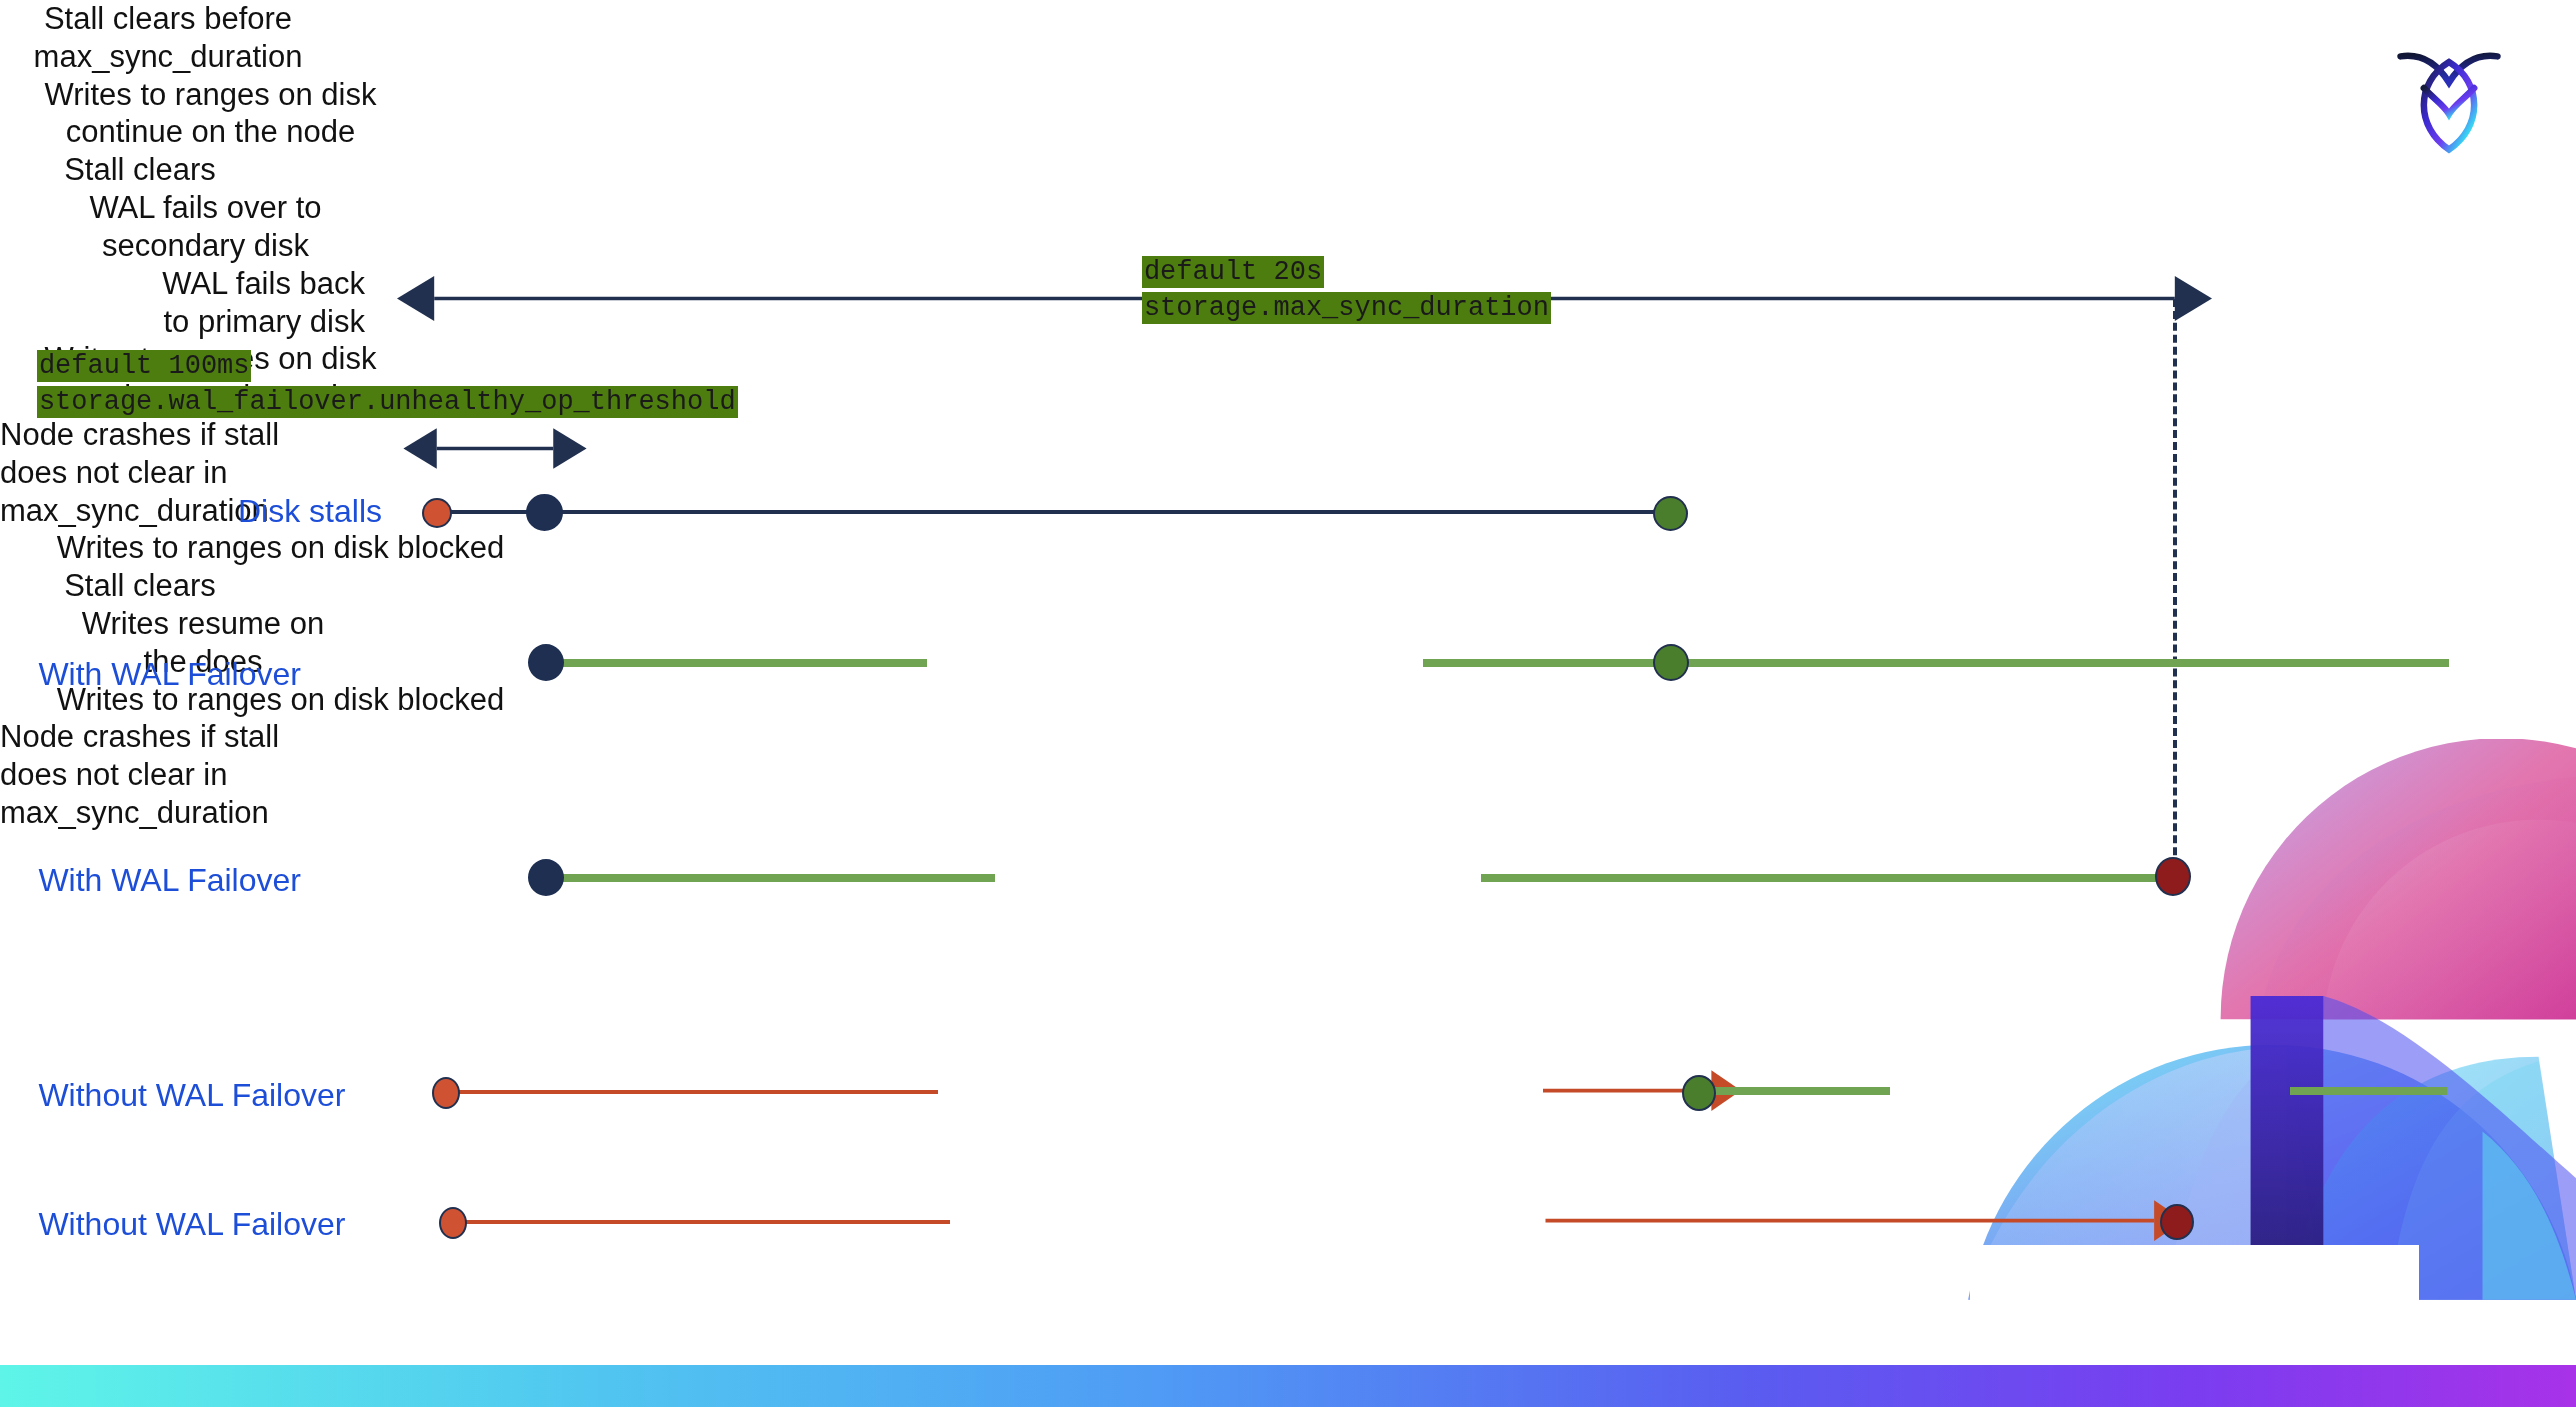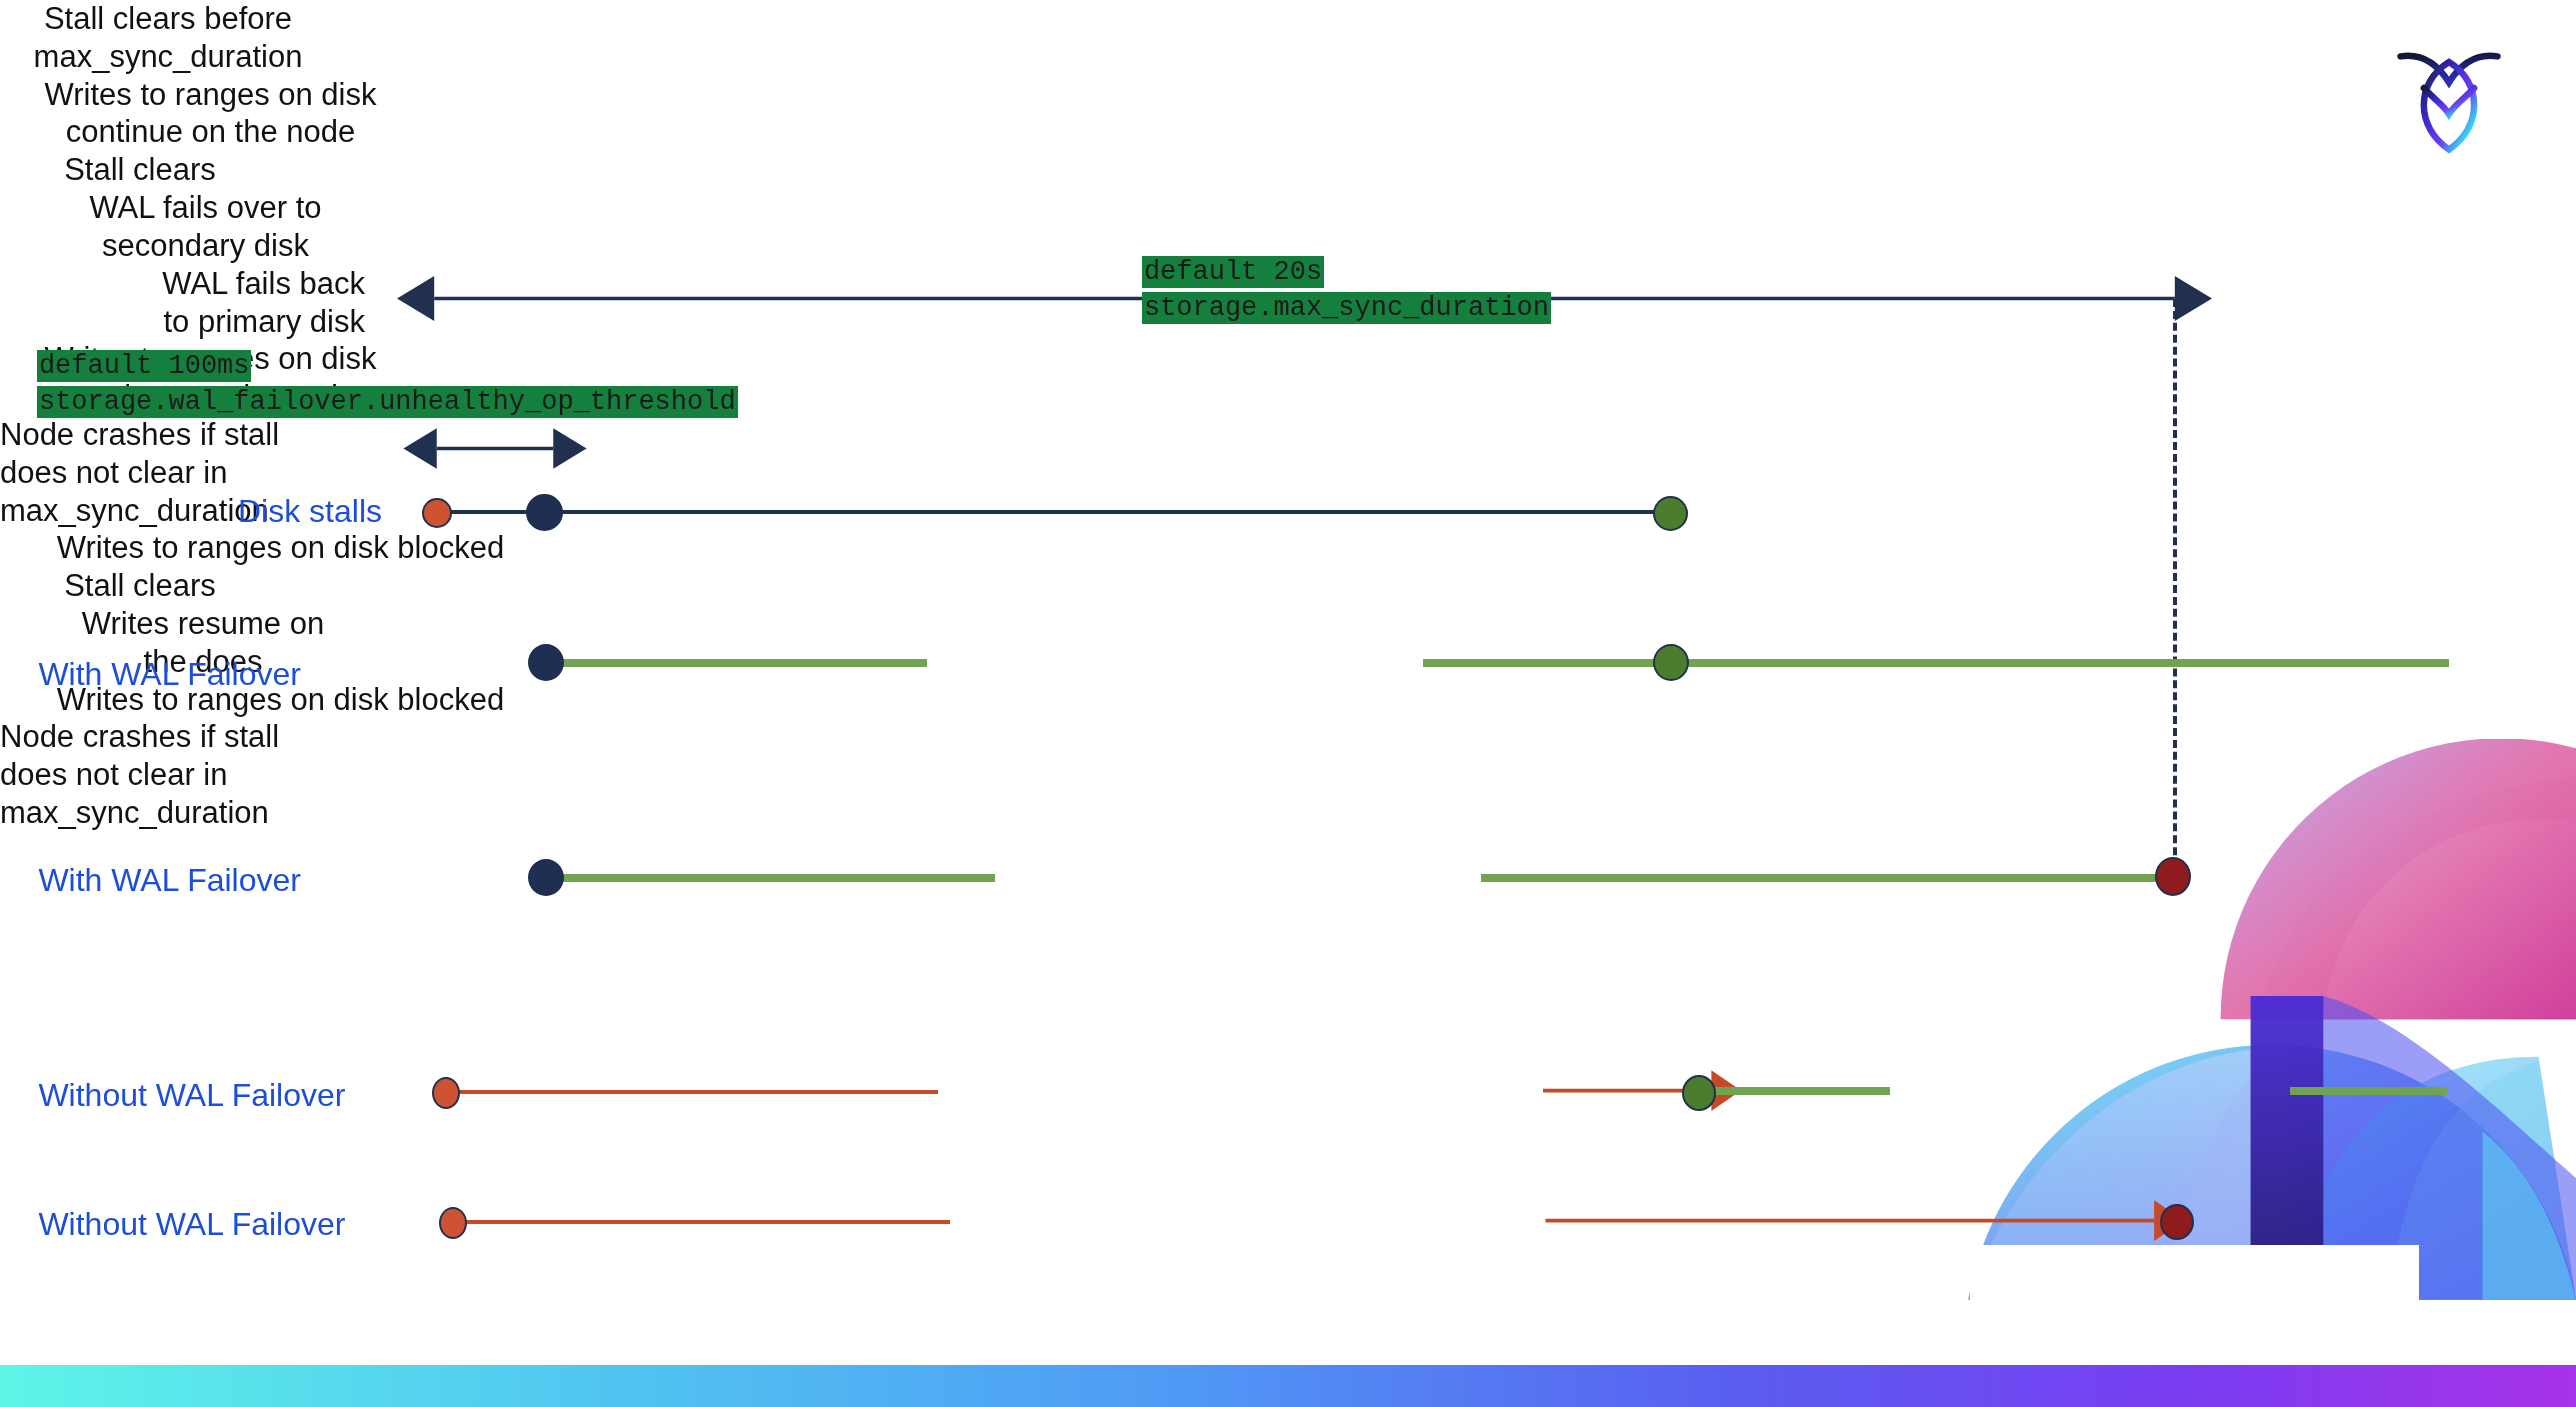--- a/index.html
+++ b/index.html
@@ -34,21 +34,21 @@
   
   .lbl{position:absolute;color:#1d4ed8;white-space:nowrap;margin-left:16px;}
   .row-label{font-size:32px;line-height:1.15;}
   .note{font-size:31px;line-height:1.22;text-align:center;color:#111;}
   .code{
     position:absolute;
     font-family:"Liberation Mono", monospace;
     font-size:27px;line-height:1.34;
     color:#1a1a1a;white-space:nowrap;
   }
-  .code span{background:#15803d;padding:0.9px 1.9px;}
+  .code span{background:#4d7c0f;padding:0.9px 1.9px;}
 
   .hline{position:absolute;height:3.7px;background:#22304f;}
   .gline{position:absolute;height:7.5px;background:#70a352;}
   .rline{position:absolute;height:3.7px;background:#c44a28;}
 
   .dot{position:absolute;border-radius:50%;border:2.8px solid #22304f;box-sizing:border-box;}
   .dot-orange{background:#cf5333;}
   .dot-navy{background:#1e2f52;border-color:#1e2f52;}
   .dot-green{background:#4a7d2c;}
   .dot-darkred{background:#8f1c1c;}

